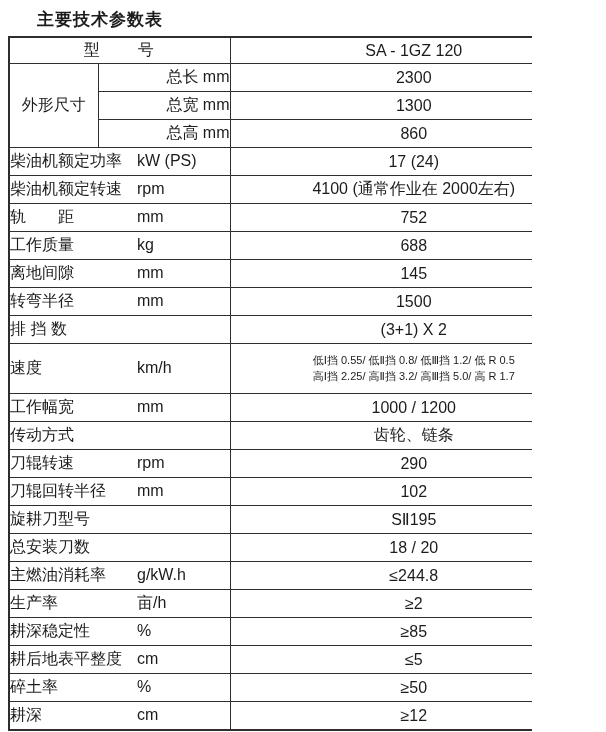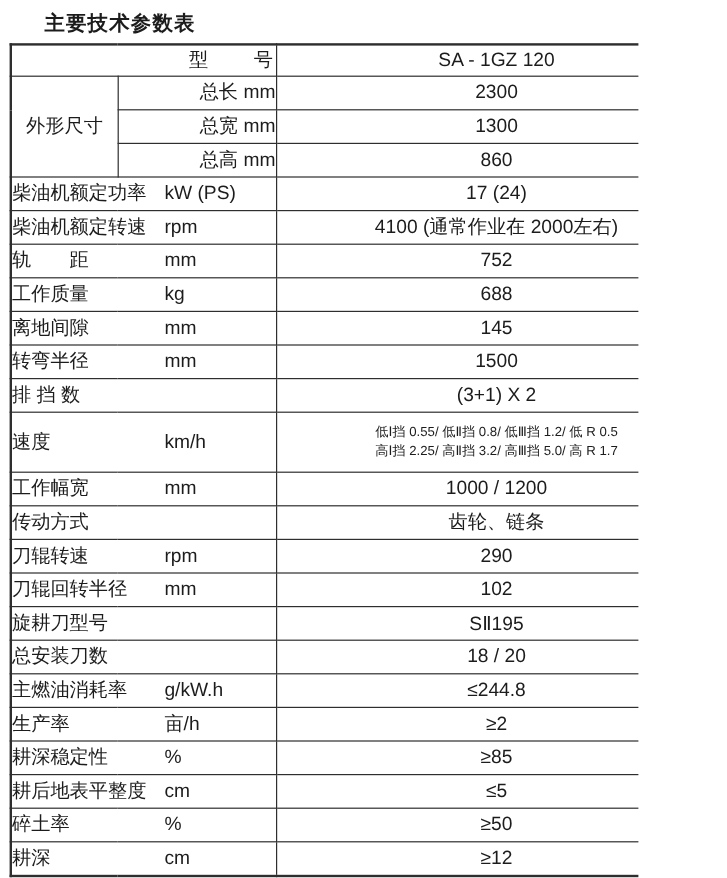--- a/index.html
+++ b/index.html
@@ -40,21 +40,21 @@
     font-size: 16px;
     font-weight: 500;
     height: 27px;
     vertical-align: middle;
     overflow: hidden;
     white-space: nowrap;
   }
   tr.r-model td { height: 25px; }
   tr.r-speed td { height: 49px; }
   td.model-cell {
-    text-align: right;
+    text-align: center;
     letter-spacing: 2px;
   }
   td.group-cell {
     text-align: center;
   }
   td.sub-cell {
     text-align: right;
   }
   td.label-cell {
     padding-left: 8px;

